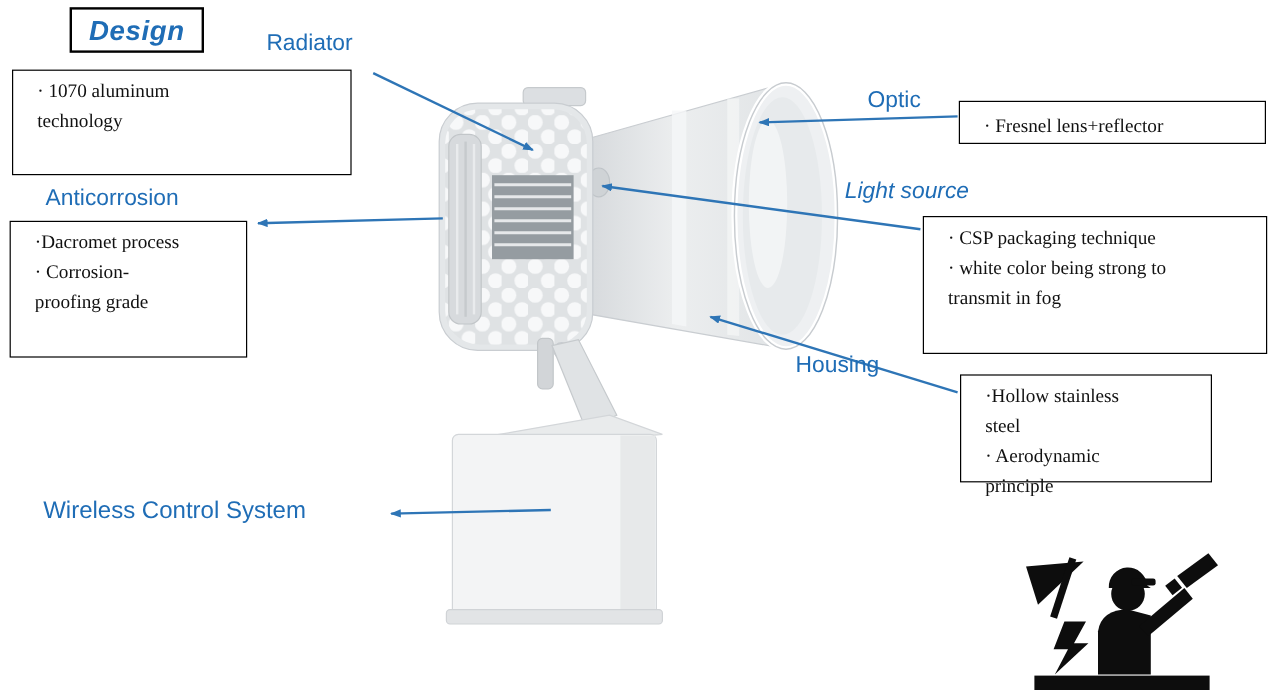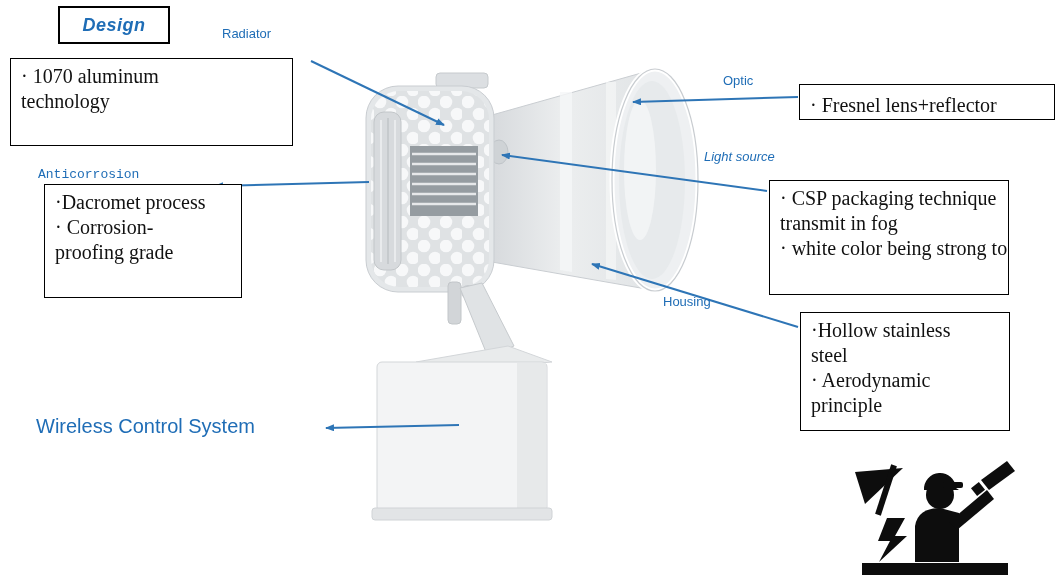--- a/index.html
+++ b/index.html
@@ -10,26 +10,26 @@
     --text:#111111;
   }
   *{margin:0;padding:0;box-sizing:border-box;}
   body{background:#ffffff;font-family:"Liberation Sans",sans-serif;}
   .canvas{position:relative;width:1060px;height:579px;background:#ffffff;overflow:hidden;}
   .layer{position:absolute;left:0;top:0;width:1060px;height:579px;}
   .arrow{stroke:var(--arrow-blue);stroke-width:2;fill:none;}
   .arrowhead{fill:var(--arrow-blue);}
   .design-box{position:absolute;left:58px;top:6px;width:112px;height:38px;border:2px solid var(--box-border);
     display:flex;align-items:center;justify-content:center;background:#fff;}
-  .design-text{color:var(--accent-blue);font-weight:bold;font-style:italic;font-size:18px;letter-spacing:.5px;}
-  .blue-label{position:absolute;color:var(--accent-blue);font-size:13px;white-space:nowrap;}
+  .design-text{color:var(--accent-blue);font-weight:bold;font-style:italic;font-size:23px;letter-spacing:.5px;}
+  .blue-label{position:absolute;color:var(--accent-blue);font-size:19px;white-space:nowrap;}
   .blue-label.big{font-size:20px;}
   .spec-box{position:absolute;background:#ffffff;border:1.5px solid var(--box-border);
-    font-family:"Liberation Serif",serif;font-size:20px;line-height:25px;color:var(--text);
-    padding:5px 10px;}
+    font-family:"Liberation Serif",serif;font-size:16px;line-height:25px;color:var(--text);
+    padding:5px 20px;}
   .spec-box .line{white-space:nowrap;}
 </style>
 </head>
 <body>
 
 <div class="canvas">
 
   <svg class="layer" viewBox="0 0 1060 579" aria-hidden="true">
     <defs>
       <marker id="arrow" markerWidth="9" markerHeight="8" refX="8" refY="3.5" orient="auto" markerUnits="userSpaceOnUse">
@@ -115,47 +115,47 @@
       <polygon points="136,30 162,11 170,21 144,40"></polygon>
       <rect x="128" y="34" width="10" height="10" transform="rotate(-38 133 39)"></rect>
     </g>
   </svg>
 
   <div class="design-box">
     <span class="design-text">Design</span>
   </div>
 
   <div class="blue-label" style="left:222px;top:26px;">Radiator</div>
-  <div class="blue-label" style="left:38px;top:167px;font-family:Liberation Mono, monospace;">Anticorrosion</div>
+  <div class="blue-label" style="left:38px;top:155px;">Anticorrosion</div>
   <div class="blue-label" style="left:723px;top:73px;">Optic</div>
   <div class="blue-label" style="left:704px;top:149px;font-style:italic;">Light source</div>
   <div class="blue-label" style="left:663px;top:294px;">Housing</div>
   <div class="blue-label big" style="left:36px;top:415px;">Wireless Control System</div>
 
   <div class="spec-box" style="left:10px;top:58px;width:283px;height:88px;">
     <div class="line">· 1070 aluminum</div>
     <div class="line">technology</div>
   </div>
 
-  <div class="spec-box" style="left:8px;top:184px;width:198px;height:114px;margin-left:36px;">
+  <div class="spec-box" style="left:8px;top:184px;width:198px;height:114px;">
     <div class="line">·Dacromet process</div>
     <div class="line">· Corrosion-</div>
     <div class="line">proofing grade</div>
   </div>
 
   <div class="spec-box" style="left:799px;top:84px;width:256px;height:36px;padding-top:8px;">
     <div class="line">· Fresnel lens+reflector</div>
   </div>
 
-  <div class="spec-box" style="left:769px;top:180px;width:240px;height:115px;">
+  <div class="spec-box" style="left:769px;top:180px;width:287px;height:115px;">
     <div class="line">· CSP packaging technique</div>
+    <div class="line">· white color being strong to</div>
     <div class="line">transmit in fog</div>
-    <div class="line">· white color being strong to</div>
   </div>
 
-  <div class="spec-box" style="left:800px;top:312px;width:210px;height:119px;">
+  <div class="spec-box" style="left:800px;top:312px;width:210px;height:90px;">
     <div class="line">·Hollow stainless</div>
     <div class="line">steel</div>
     <div class="line">· Aerodynamic</div>
     <div class="line">principle</div>
   </div>
 
 </div>
 
 </body></html>

